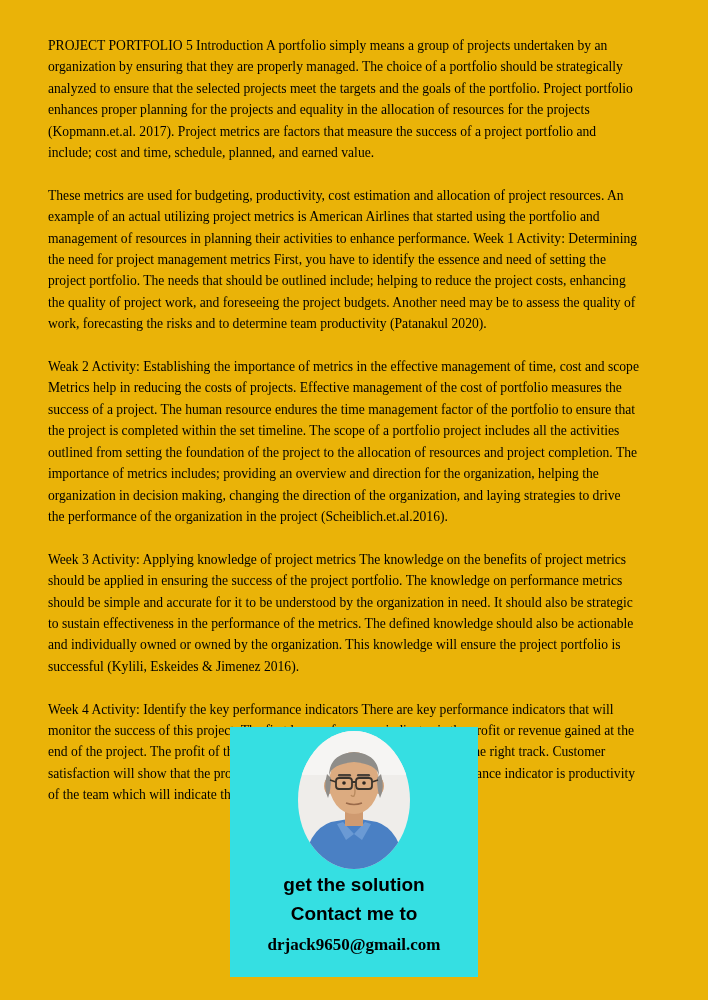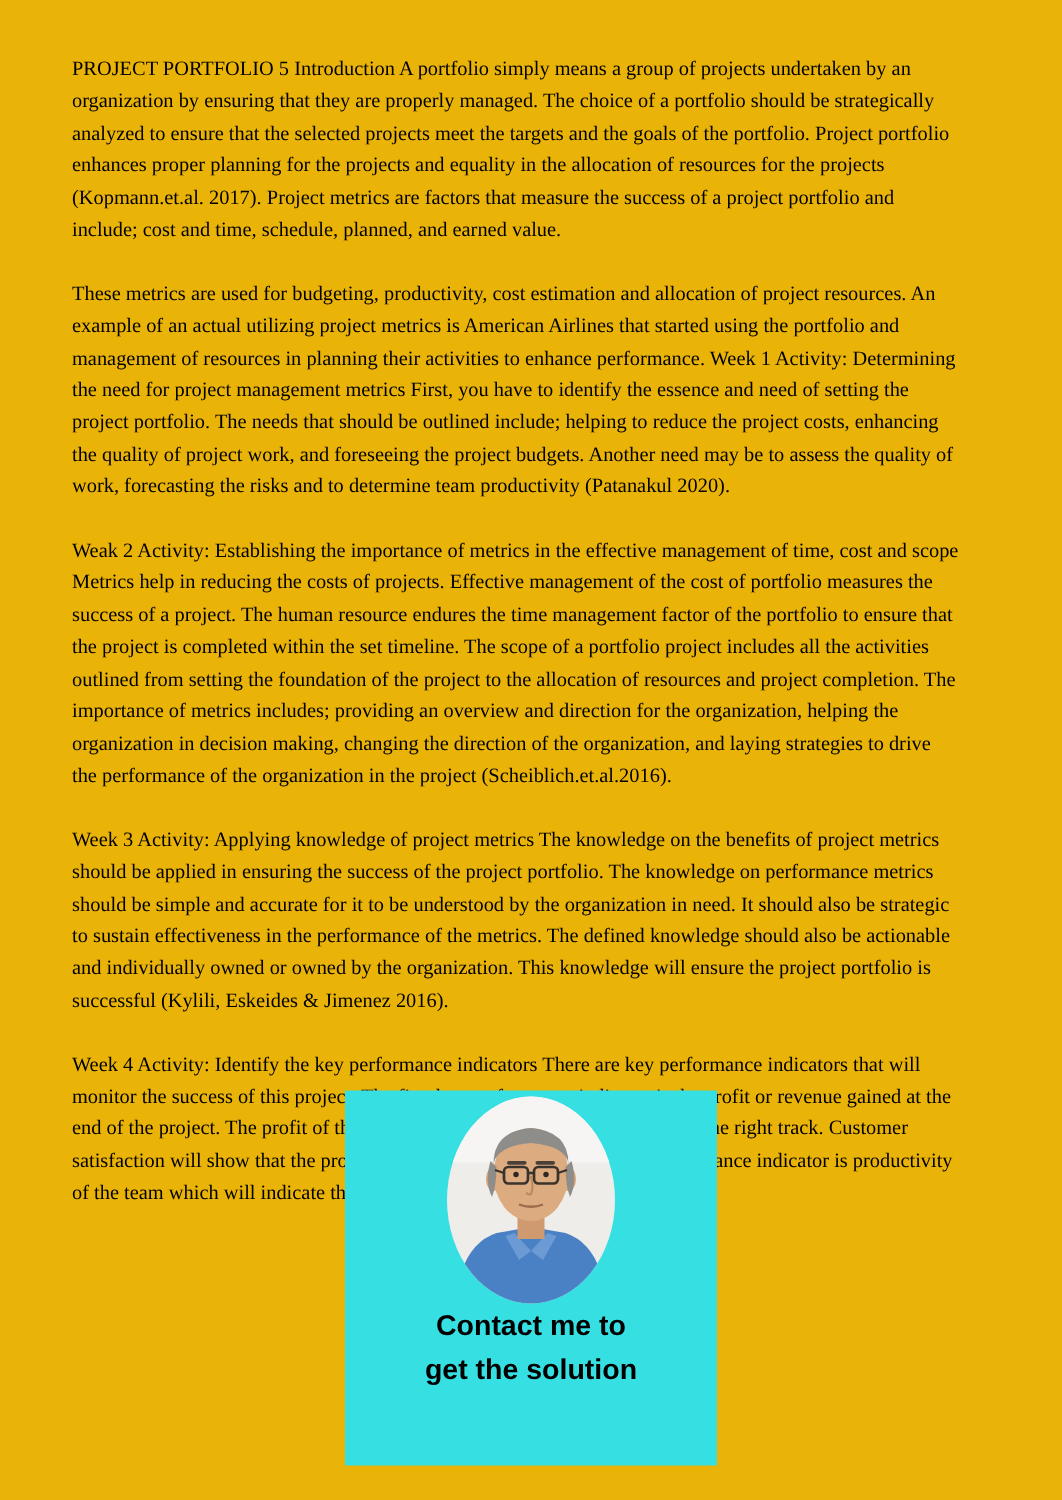--- a/index.html
+++ b/index.html
@@ -119,17 +119,18 @@
 
           <circle cx="49" cy="53" r="1.8" fill="#2e2620"></circle>
           <circle cx="69" cy="53" r="1.8" fill="#2e2620"></circle>
 
           <path d="M59,54 Q61,62 59,66 Q57,67 56,65" fill="none" stroke="#b98a5e" stroke-width="1.4"></path>
 
           <path d="M51,73 Q59,76 67,73" fill="none" stroke="#9a6a4a" stroke-width="1.6"></path>
         </g>
       </svg>
     </div>
+    <div class="ad-line">get the solution</div>
     <div class="ad-line">Contact me to</div>
-    <div class="ad-line">get the solution</div>
+    <div class="ad-email">drjack9650@gmail.com</div>
   </div>
 
 </div>
 
 </body></html>

